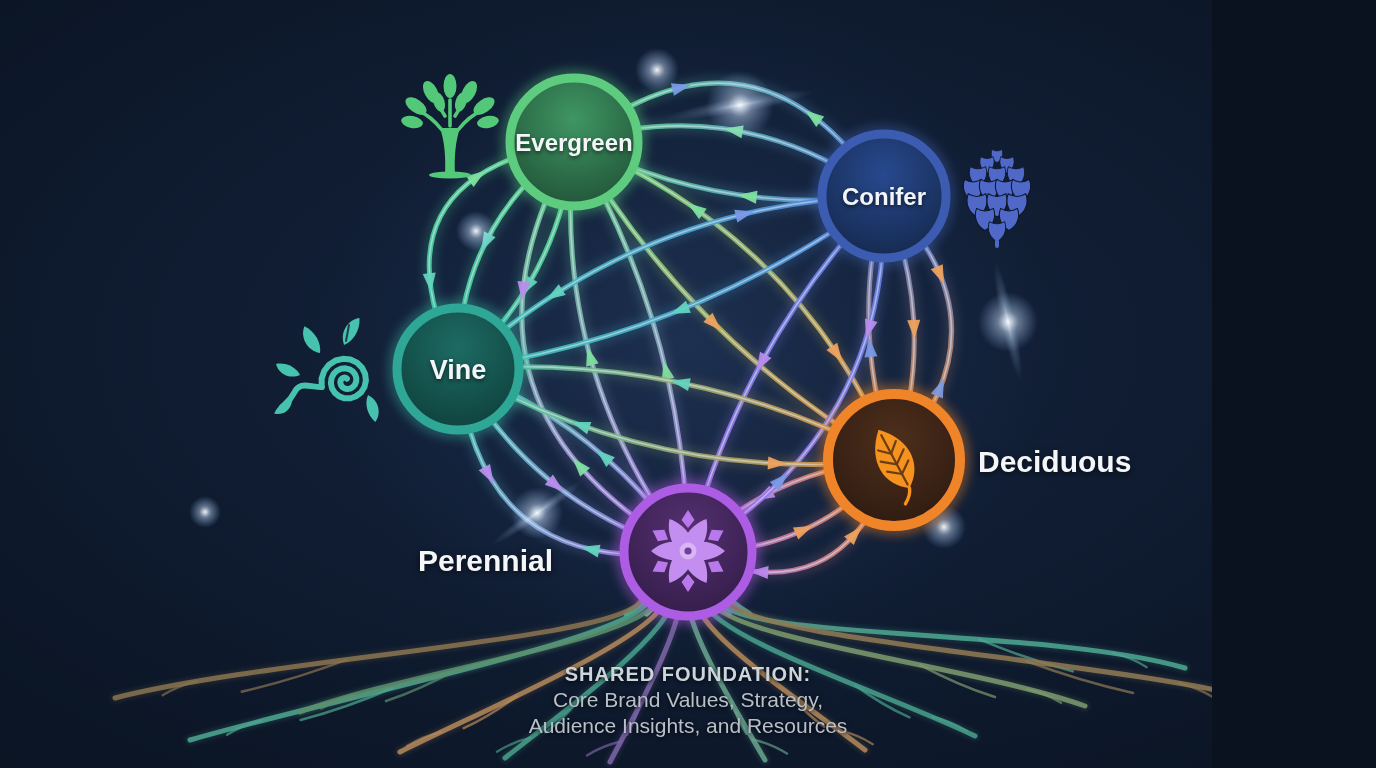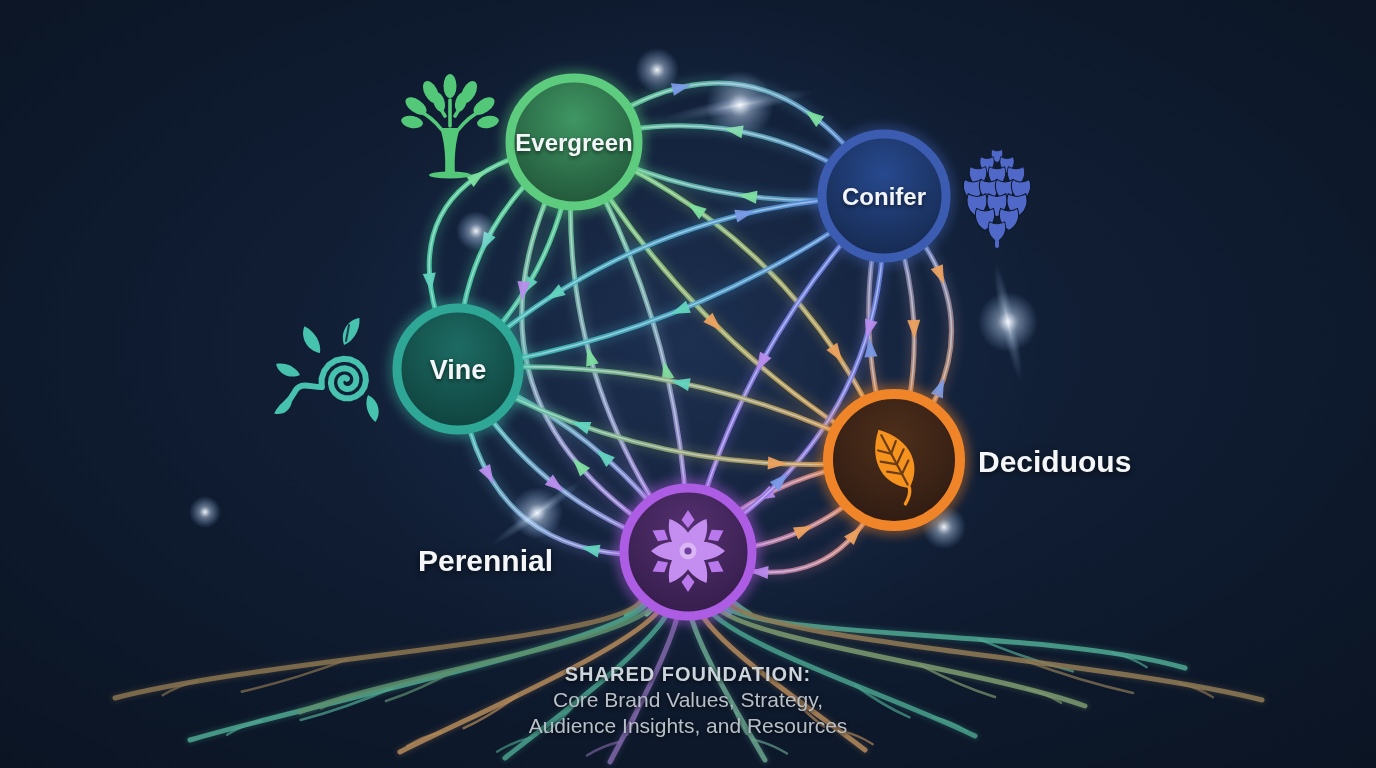--- a/index.html
+++ b/index.html
@@ -1,16 +1,16 @@
 <!DOCTYPE html>
 <html><head>
 <meta charset="utf-8">
 <style>
   html,body{margin:0;padding:0;background:#0a1220;}
-  .stage{position:relative;width:1376px;height:768px;overflow:hidden;
+  .stage{position:relative;width:1212px;height:768px;overflow:hidden;
          font-family:"Liberation Sans", sans-serif;}
   svg{display:block;}
   .node-label{font-family:"Liberation Sans",sans-serif;font-weight:700;fill:#f3f6f8;
               filter:drop-shadow(0 2px 2px rgba(0,0,0,.55));}
   .lbl-24{font-size:24px;} .lbl-26{font-size:27px;}
   .big-label{font-family:"Liberation Sans",sans-serif;font-weight:700;font-size:30px;fill:#f4f6f8;
              filter:drop-shadow(0 2px 3px rgba(0,0,0,.6));}
   .fnd-h{font-family:"Liberation Sans",sans-serif;font-weight:700;font-size:20px;
          letter-spacing:1px;fill:#ccd4dc;filter:drop-shadow(0 1px 2px rgba(0,0,0,.8));}
   .fnd-l{font-family:"Liberation Sans",sans-serif;font-size:21px;fill:#b7bfc9;

